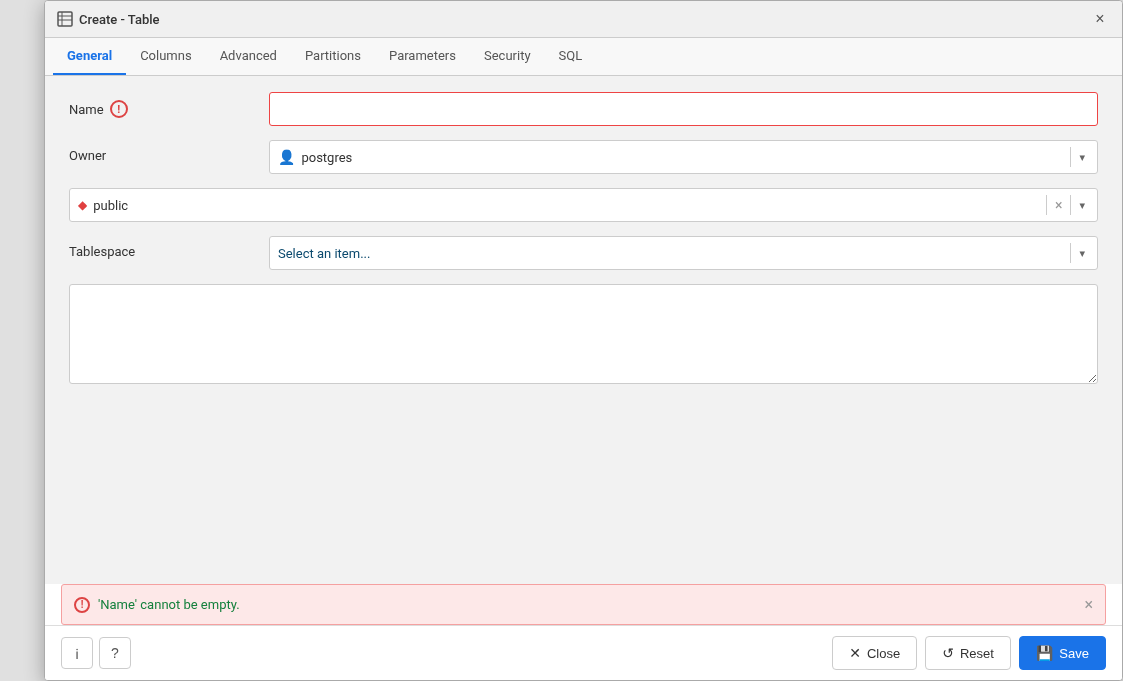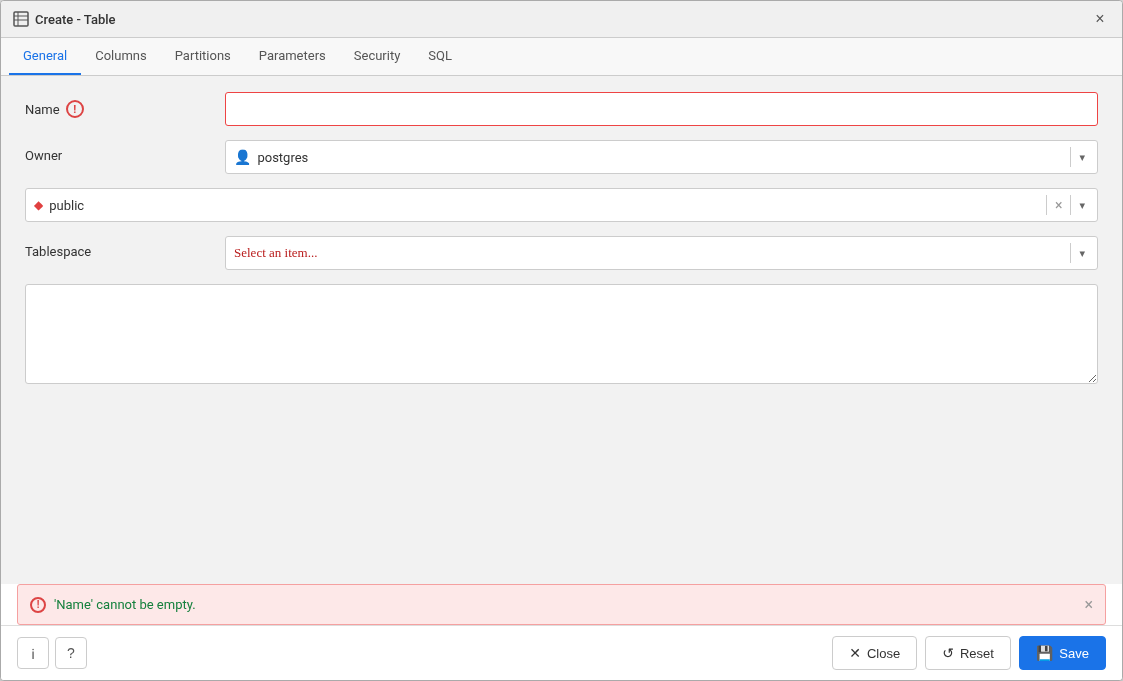--- a/index.html
+++ b/index.html
@@ -15,20 +15,21 @@
     .dialog {
       width: 1123px;
       height: 681px;
       background: #fff;
       border: 1px solid #aaa;
       border-radius: 4px;
       display: flex;
       flex-direction: column;
       box-shadow: 0 4px 20px rgba(0,0,0,0.3);
       overflow: hidden;
+      margin-left: 44px;
     }
     
     .title-bar {
       background: #f0f0f0;
       border-bottom: 1px solid #ccc;
       padding: 8px 12px;
       display: flex;
       align-items: center;
       justify-content: space-between;
       flex-shrink: 0;
@@ -76,21 +77,21 @@
       padding: 10px 14px;
       cursor: pointer;
       font-size: 13px;
       color: #555;
       border-bottom: 2px solid transparent;
       white-space: nowrap;
     }
     .tab.active {
       color: #1a73e8;
       border-bottom: 2px solid #1a73e8;
-      font-weight: 400;
+      font-weight: 700;
     }
 
     
     .content {
       flex: 1;
       background: #f2f2f2;
       padding: 0;
       overflow-y: auto;
     }
     .form-area {
@@ -350,20 +351,21 @@
         </svg>
       </div>
       <span class="title-text">Create - Table</span>
     </div>
     <button class="close-btn">×</button>
   </div>
 
   <div class="tabs">
     <div class="tab active">General</div>
     <div class="tab">Columns</div>
+    <div class="tab">Advanced</div>
     <div class="tab">Partitions</div>
     <div class="tab">Parameters</div>
     <div class="tab">Security</div>
     <div class="tab">SQL</div>
   </div>
 
   <div class="content">
     <div class="form-area">
 
       <div class="form-row">
@@ -407,21 +409,21 @@
         </div>
       </div>
 
       <div class="form-row">
         <div class="form-label">
           <span>Tablespace</span>
         </div>
         <div class="form-control">
           <div class="select-box">
             <div class="select-content">
-              <span style="color:#b91c1c;font-family:Liberation Serif, serif;">Select an item...</span>
+              <span style="color:#0c4a6e;">Select an item...</span>
             </div>
             <div class="select-divider"></div>
             <span class="select-arrow">▾</span>
           </div>
         </div>
       </div>
 
 
       <div class="form-row">
         <div class="form-control">

